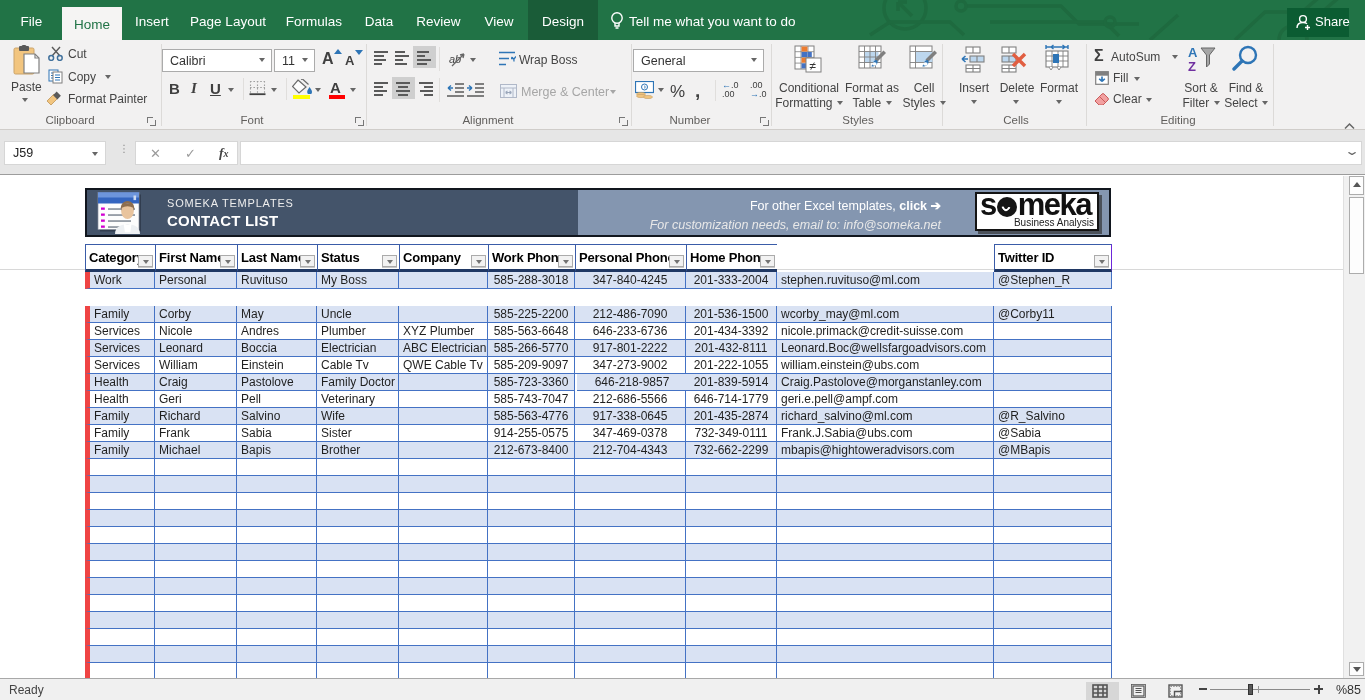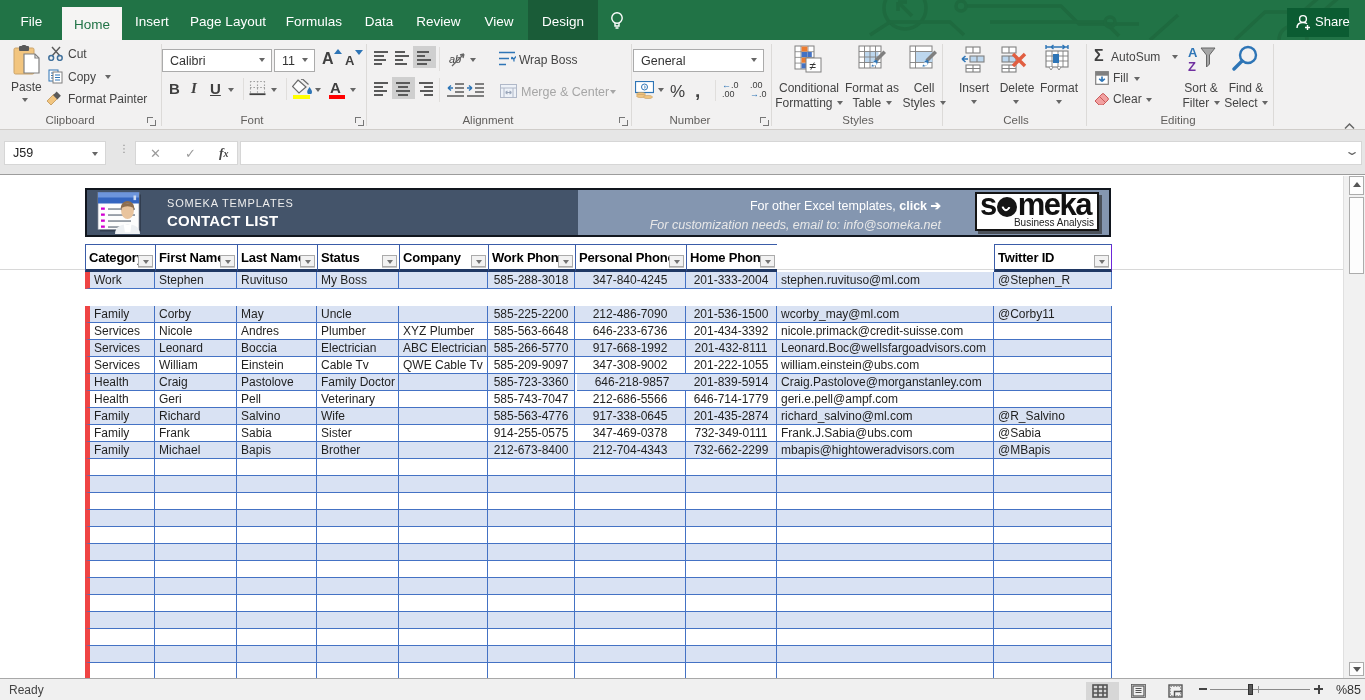--- a/index.html
+++ b/index.html
@@ -85,20 +85,21 @@
   <div class="tab" style="left:360px;width:38px">Data</div>
   <div class="tab" style="left:412px;width:53px">Review</div>
   <div class="tab" style="left:479px;width:40px">View</div>
   <div id="designtab">Design</div>
   <svg width="18" height="20" style="position:absolute;left:608px;top:11px" viewBox="0 0 18 20">
     <g stroke="#fff" stroke-width="1.4" fill="none">
       <circle cx="9" cy="7" r="5.2"></circle>
         <path d="M7 12 v3 h4 v-3 M7.5 17 h3"></path>
     </g>
   </svg>
+  <div class="tab" style="left:629px;width:170px;text-align:left">Tell me what you want to do</div>
   <div id="sharebtn">
     <svg width="17" height="17" style="position:absolute;left:8px;top:6px" viewBox="0 0 17 17">
       <g stroke="#fff" stroke-width="1.4" fill="none">
         <circle cx="8" cy="5" r="3.4"></circle>
           <path d="M2 14 c0-4 3-5.5 6-5.5 1.5 0 3 0.4 4 1.2"></path>
         <path d="M12.5 11 v5 M10 13.5 h5"></path>
       </g>
     </svg>
     <span style="position:absolute;left:28px;top:6px">Share</span>
   </div>
@@ -485,21 +486,21 @@
       </div>
       <div class="hc" style="left:909px;width:118px">
         <span class="ht">Twitter ID</span>
         <span class="dd">
           <i></i>
         </span>
       </div>
     </div>
     <div class="trow blue" style="top:28.00px;height:17.02px">
       <div class="bc" style="left:0px;width:70px">Work</div>
-      <div class="bc" style="left:70px;width:82px">Stephen</div>
+      <div class="bc" style="left:70px;width:82px">Personal</div>
       <div class="bc" style="left:152px;width:80px">Ruvituso</div>
       <div class="bc" style="left:232px;width:82px">My Boss</div>
       <div class="bc" style="left:314px;width:89px"></div>
       <div class="bc ph" style="left:403px;width:87px">585-288-3018</div>
       <div class="bc ph" style="left:490px;width:111px">347-840-4245</div>
       <div class="bc ph" style="left:601px;width:91px">201-333-2004</div>
       <div class="bc" style="left:692px;width:217px">stephen.ruvituso@ml.com</div>
       <div class="bc" style="left:909px;width:118px">@Stephen_R</div>
     </div>
     <div class="trow blue" style="top:62.04px;height:17.02px">
@@ -526,33 +527,33 @@
       <div class="bc" style="left:692px;width:217px">nicole.primack@credit-suisse.com</div>
       <div class="bc" style="left:909px;width:118px"></div>
     </div>
     <div class="trow blue" style="top:96.08px;height:17.02px">
       <div class="bc" style="left:0px;width:70px">Services</div>
       <div class="bc" style="left:70px;width:82px">Leonard</div>
       <div class="bc" style="left:152px;width:80px">Boccia</div>
       <div class="bc" style="left:232px;width:82px">Electrician</div>
       <div class="bc" style="left:314px;width:89px">ABC Electrician</div>
       <div class="bc ph" style="left:403px;width:87px">585-266-5770</div>
-      <div class="bc ph" style="left:490px;width:111px">917-668-1992</div>
+      <div class="bc ph" style="left:490px;width:111px">917-801-2222</div>
       <div class="bc ph" style="left:601px;width:91px">201-432-8111</div>
       <div class="bc" style="left:692px;width:217px">Leonard.Boc@wellsfargoadvisors.com</div>
       <div class="bc" style="left:909px;width:118px"></div>
     </div>
     <div class="trow white" style="top:113.10px;height:17.02px">
       <div class="bc" style="left:0px;width:70px">Services</div>
       <div class="bc" style="left:70px;width:82px">William</div>
       <div class="bc" style="left:152px;width:80px">Einstein</div>
       <div class="bc" style="left:232px;width:82px">Cable Tv</div>
       <div class="bc" style="left:314px;width:89px">QWE Cable Tv</div>
       <div class="bc ph" style="left:403px;width:87px">585-209-9097</div>
-      <div class="bc ph" style="left:490px;width:111px">347-308-9002</div>
+      <div class="bc ph" style="left:490px;width:111px">347-273-9002</div>
       <div class="bc ph" style="left:601px;width:91px">201-222-1055</div>
       <div class="bc" style="left:692px;width:217px">william.einstein@ubs.com</div>
       <div class="bc" style="left:909px;width:118px"></div>
     </div>
     <div class="trow blue" style="top:130.12px;height:17.02px">
       <div class="bc" style="left:0px;width:70px">Health</div>
       <div class="bc" style="left:70px;width:82px">Craig</div>
       <div class="bc" style="left:152px;width:80px">Pastolove</div>
       <div class="bc" style="left:232px;width:82px">Family Doctor</div>
       <div class="bc" style="left:314px;width:89px"></div>

